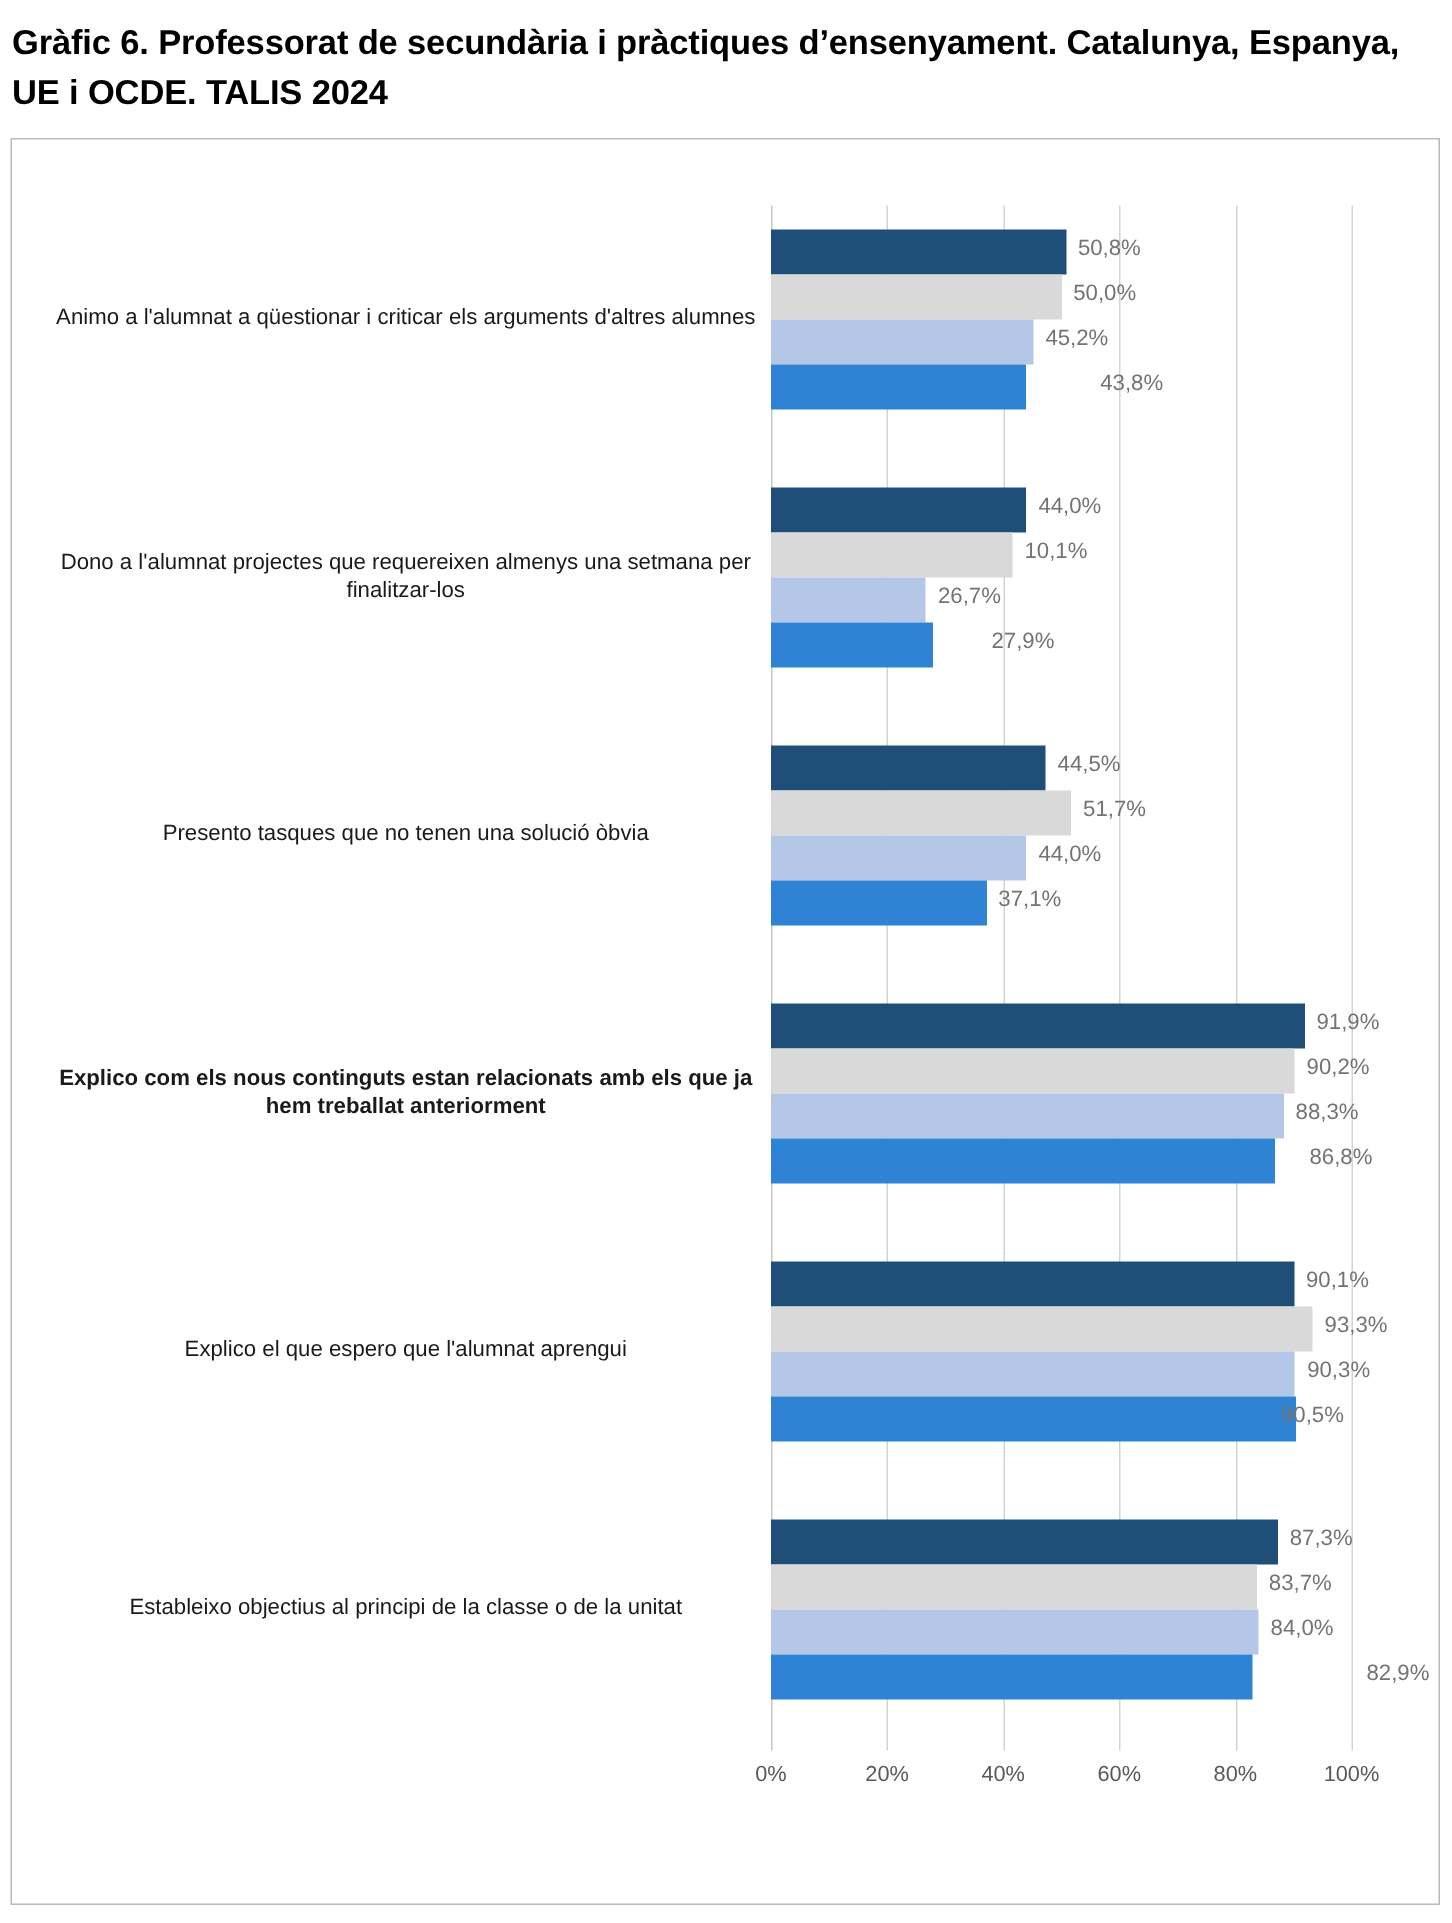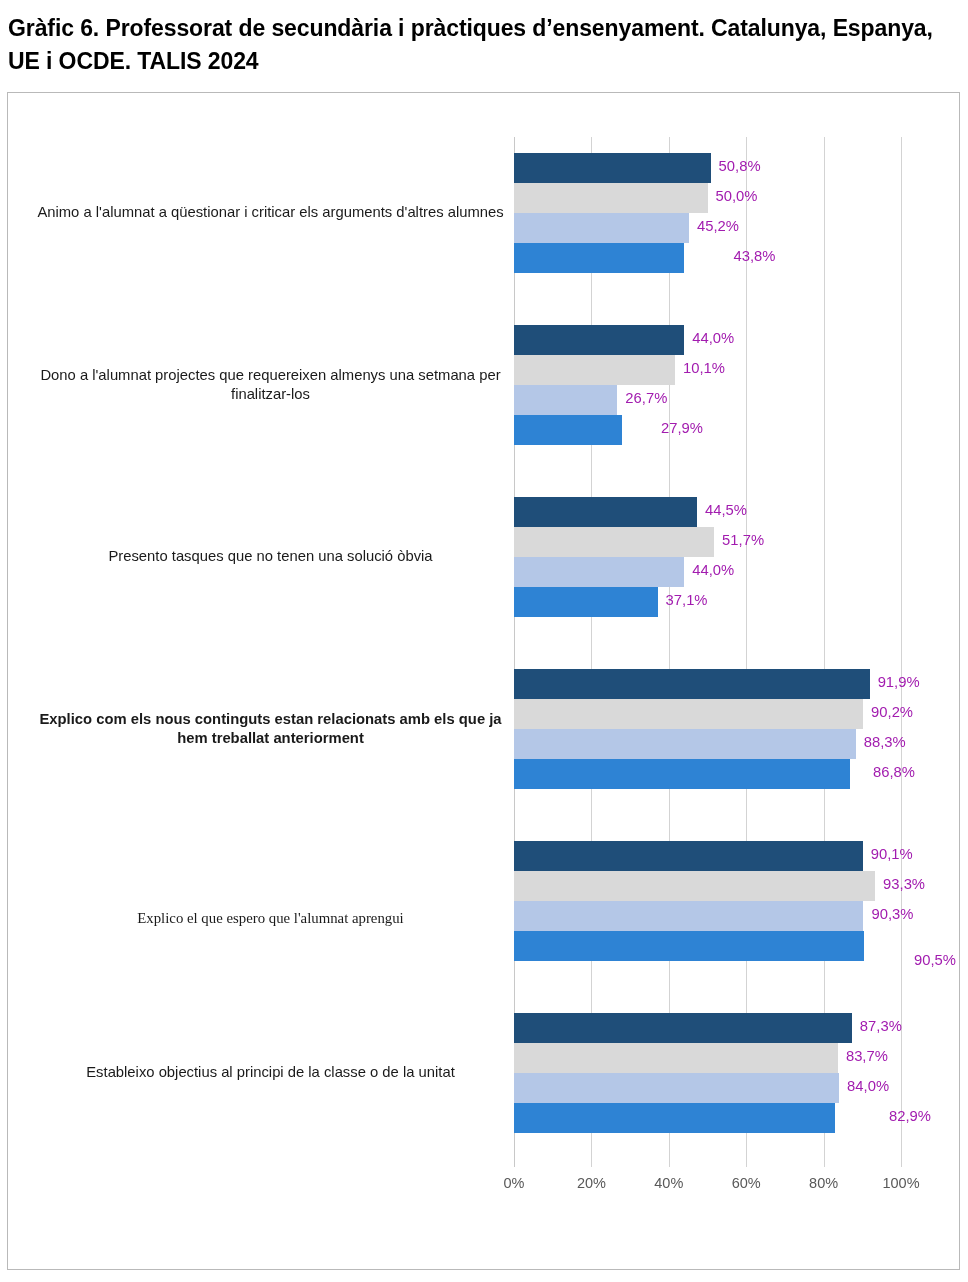--- a/index.html
+++ b/index.html
@@ -104,21 +104,21 @@
   }
   .bar.s0 { background: #1f4e79; }
   .bar.s1 { background: #d9d9d9; }
   .bar.s2 { background: #b4c7e7; }
   .bar.s3 { background: #2e83d4; }
 
   .bar-value {
     position: absolute;
     top: 5px;
     font-size: 14.8px;
-    color: #a21caf;
+    color: #737373;
     white-space: nowrap;
   }
 </style>
 </head>
 <body>
 
 <div id="chart-title">Gràfic 6. Professorat de secundària i pràctiques d’ensenyament. Catalunya, Espanya, UE i OCDE. TALIS 2024</div>
 
 <div id="chart-frame">
   <div id="plot-area">
@@ -212,56 +212,56 @@
             <div class="bar s2" style="width: 341.721px; background: rgb(180, 199, 231);"></div>
             <div class="bar-value" style="left: 855.721px;">88,3%</div>
           </div>
           <div class="bar-row">
             <div class="bar s3" style="width: 335.916px; background: rgb(46, 131, 212);"></div>
             <div class="bar-value" style="left: 865px;">86,8%</div>
           </div>
         </div>
       </div>
       <div class="cat-group" style="top: 748px; height: 120px;">
-        <div class="cat-label" style="top: 68px; font-family: Liberation Serif, serif;">Explico el que espero que l'alumnat aprengui</div>
+        <div class="cat-label" style="top: 50px;">Explico el que espero que l'alumnat aprengui</div>
         <div class="bar-stack">
           <div class="bar-row">
             <div class="bar s0" style="width: 348.687px; background: rgb(31, 78, 121);"></div>
             <div class="bar-value" style="left: 862.687px;">90,1%</div>
           </div>
           <div class="bar-row">
             <div class="bar s1" style="width: 361.071px; background: rgb(217, 217, 217);"></div>
             <div class="bar-value" style="left: 875.071px;">93,3%</div>
           </div>
           <div class="bar-row">
             <div class="bar s2" style="width: 349.461px; background: rgb(180, 199, 231);"></div>
             <div class="bar-value" style="left: 863.461px;">90,3%</div>
           </div>
           <div class="bar-row">
             <div class="bar s3" style="width: 350.235px; background: rgb(46, 131, 212);"></div>
-            <div class="bar-value" style="left: 906px; margin-top: 16px;">90,5%</div>
+            <div class="bar-value" style="left: 846px;">90,5%</div>
           </div>
         </div>
       </div>
       <div class="cat-group" style="top: 920px; height: 120px;">
         <div class="cat-label" style="top: 50px;">Estableixo objectius al principi de la classe o de la unitat</div>
         <div class="bar-stack">
           <div class="bar-row">
             <div class="bar s0" style="width: 337.851px; background: rgb(31, 78, 121);"></div>
             <div class="bar-value" style="left: 851.851px;">87,3%</div>
           </div>
           <div class="bar-row">
             <div class="bar s1" style="width: 323.919px; background: rgb(217, 217, 217);"></div>
             <div class="bar-value" style="left: 837.919px;">83,7%</div>
           </div>
           <div class="bar-row">
             <div class="bar s2" style="width: 325.08px; background: rgb(180, 199, 231);"></div>
             <div class="bar-value" style="left: 839.08px;">84,0%</div>
           </div>
           <div class="bar-row">
             <div class="bar s3" style="width: 320.823px; background: rgb(46, 131, 212);"></div>
-            <div class="bar-value" style="left: 843px; padding-left: 38px;">82,9%</div>
+            <div class="bar-value" style="left: 865px; padding-left: 38px;">82,9%</div>
           </div>
         </div>
       </div>
     </div>
 
 </div>
 
 </body></html>

